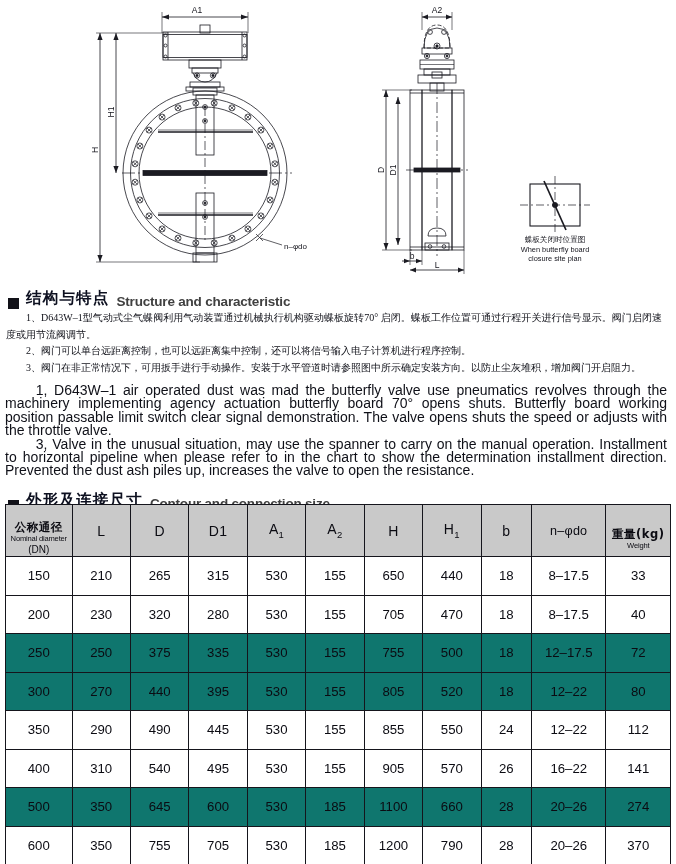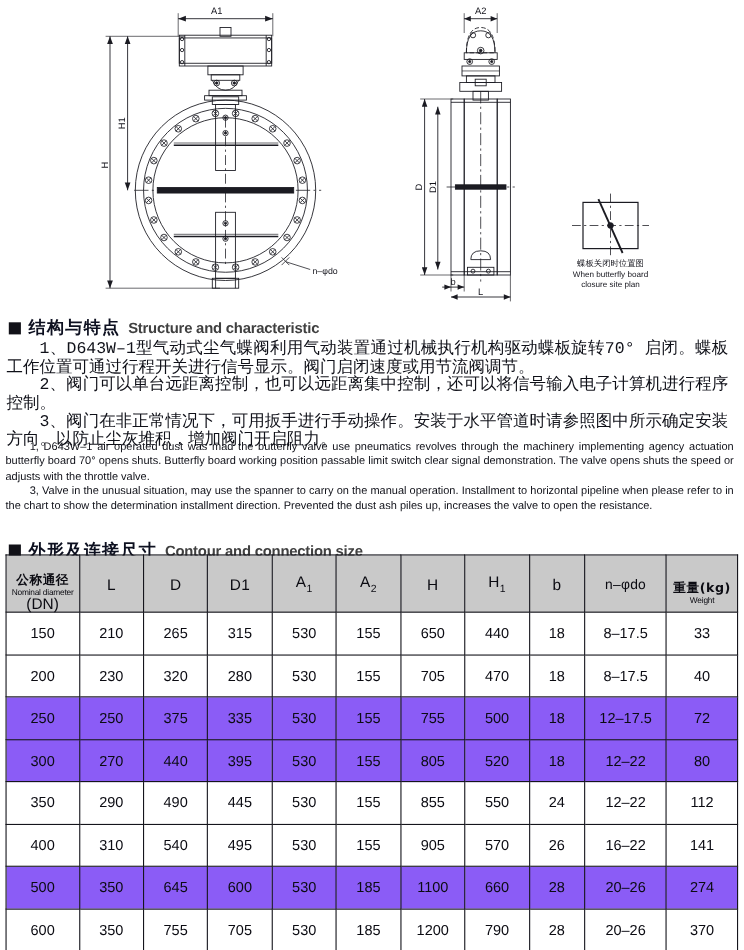--- a/index.html
+++ b/index.html
@@ -13,21 +13,21 @@
   }
   .page{position:relative;width:676px;height:864px;}
 
   
   .drawings{position:relative;width:676px;height:285px;}
   .dwg{position:absolute;top:0;}
   .dwg svg{display:block;}
 
   
   .heading{
-    display:flex;align-items:center;gap:7px;
+    display:flex;align-items:flex-end;gap:7px;
     padding-left:8px;
   }
   .heading .sq{
     width:11px;height:11px;background:#111118;display:inline-block;
     position:relative;top:0px;flex:0 0 auto;
   }
   .heading .cn{
     font-family:"DejaVu Sans",sans-serif;
     font-size:15.5px;font-weight:bold;letter-spacing:1.2px;
     color:#0d1020;
@@ -35,29 +35,29 @@
   .heading .en{
     font-size:13.5px;font-weight:bold;letter-spacing:-0.2px;
     color:#404040;
   }
   #structure-heading{position:absolute;top:288px;left:0;}
   #contour-heading{position:absolute;top:490px;left:0;}
 
   
   .cn-body{
     position:absolute;top:310px;left:0;width:668px;
-    font-family:Liberation Mono, monospace;
-    font-size:15px;line-height:16.6px;color:#0f1018;
+    font-family:Liberation Serif, serif;
+    font-size:10px;line-height:16.6px;color:#0f1018;
     padding:0 6px 0 6px;box-sizing:border-box;
     text-align:justify;
   }
   .cn-body p{margin:0;text-indent:2em;}
   .en-body{
-    position:absolute;top:400px;left:0;width:672px;
-    font-size:10px;line-height:13.4px;color:#0f1018;
+    position:absolute;top:384px;left:0;width:672px;
+    font-size:14px;line-height:13.4px;color:#0f1018;
     padding:0 5px 0 5px;box-sizing:border-box;
     text-align:justify;
   }
   .en-body p{margin:0;text-indent:2.2em;}
 
   
   .tbl-wrap{position:absolute;top:504px;left:5px;width:666px;}
   table{
     border-collapse:collapse;width:666px;
     table-layout:fixed;
@@ -66,30 +66,30 @@
     border:1.6px solid #15151c;
     text-align:center;vertical-align:middle;
     font-size:13px;color:#0b0b12;
     padding:0;
   }
   thead th{
     background:#c9c9c9;height:45px;
     font-weight:normal;
   }
   tbody td{height:37.5px;font-size:13.2px;}
-  tr.shaded td{background:#8b5cf6;}
+  tr.shaded td{background:#0f766e;}
   .hcn{
     font-family:"DejaVu Sans",sans-serif;
     font-size:11.5px;font-weight:bold;letter-spacing:0.5px;
     display:block;line-height:13px;margin-top:16px;
   }
   .hen{
     font-size:7.6px;display:block;line-height:9px;letter-spacing:-0.2px;
   }
-  .hdn{font-size:14px;display:block;line-height:13px;}
+  .hdn{font-size:10px;display:block;line-height:13px;}
   .hsym{font-size:14px;letter-spacing:0.3px;}
   .hsym sub{font-size:9.5px;}
   .hphi{font-size:12.6px;letter-spacing:0.2px;}
 
   
   col.c0{width:66px;}
   col.cm{width:58px;}
   col.cn1{width:58px;}
   col.cb{width:50px;}
   col.cnd{width:74px;}

